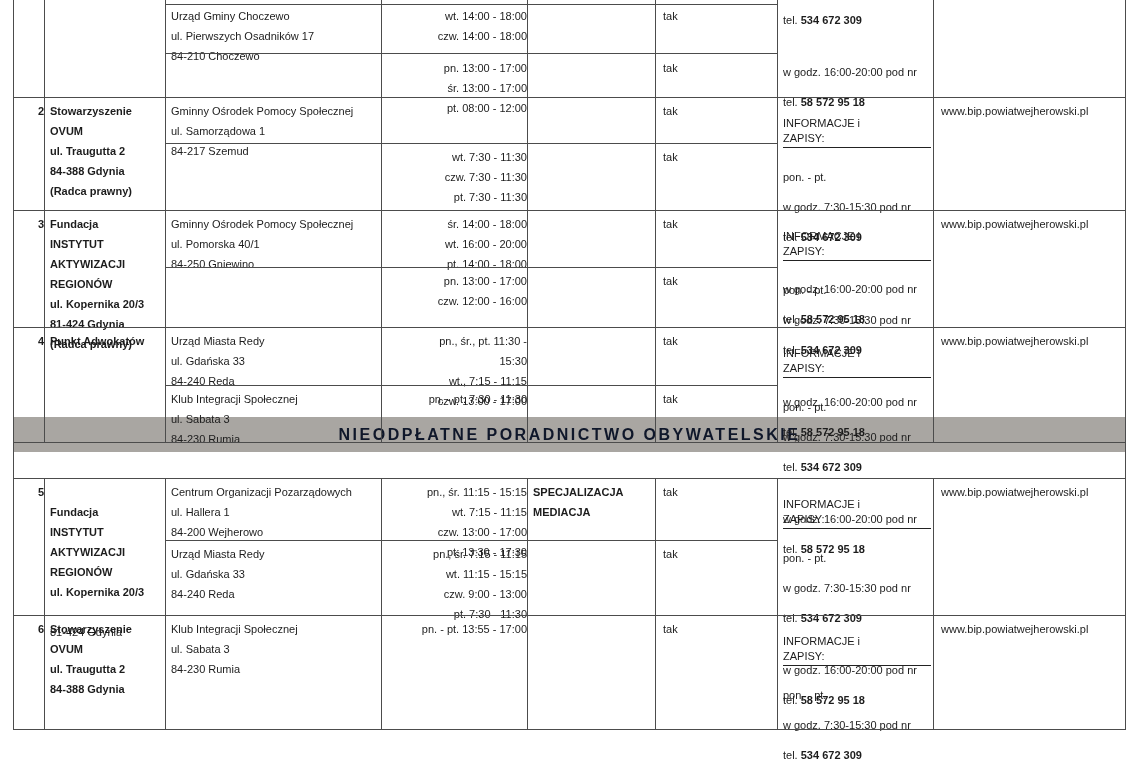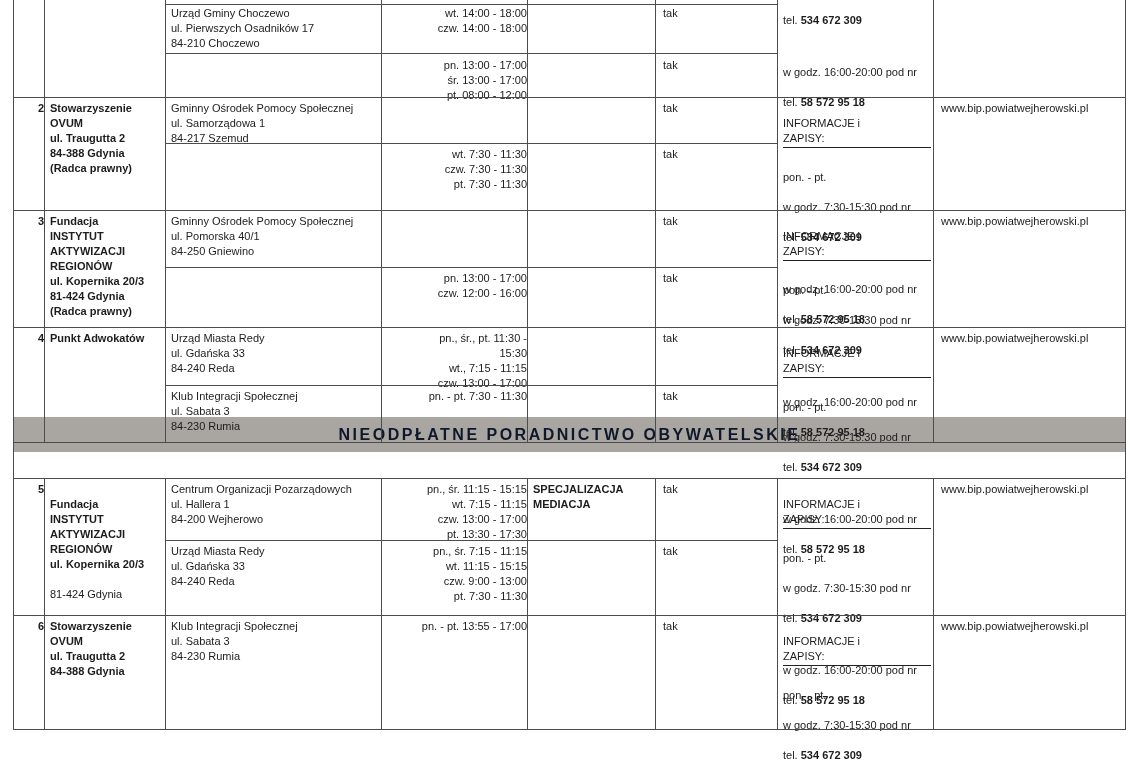--- a/index.html
+++ b/index.html
@@ -1,18 +1,18 @@
 <!DOCTYPE html>
 <html><head>
 <meta charset="utf-8">
 <style>
   html,body{margin:0;padding:0;background:#ffffff;}
   #page{position:relative;width:1140px;height:760px;background:#ffffff;overflow:hidden;
         font-family:"Liberation Sans","DejaVu Sans",sans-serif;color:#1c1c1c;}
-  .cell{position:absolute;font-size:11px;line-height:15px;white-space:pre-line;}
+  .cell{position:absolute;font-size:11px;line-height:20px;white-space:pre-line;}
   .b{font-weight:bold;}
   .blk{display:block;white-space:pre-line;}
   .ctr{text-align:right;}
   .info{line-height:15px;}
   .info .gap{height:7px;}
   .ut{display:inline-block;border-bottom:1px solid #222;padding-right:30px;padding-bottom:1px;}
   .hl,.vl{position:absolute;background:#4c4c4c;}
   .hl{height:1px;}
   .vl{width:1px;}
   #banner{position:absolute;left:14px;top:417px;width:1111px;height:35px;
@@ -84,20 +84,23 @@
 84-230 Rumia</div>
 
   <div class="cell ctr" style="left:381px;top:6px;width:146px">wt. 14:00 - 18:00
 czw. 14:00 - 18:00</div>
   <div class="cell ctr" style="left:381px;top:58px;width:146px">pn. 13:00 - 17:00
 śr. 13:00 - 17:00
 pt. 08:00 - 12:00</div>
   <div class="cell ctr" style="left:381px;top:147px;width:146px">wt. 7:30 - 11:30
 czw. 7:30 - 11:30
 pt. 7:30 - 11:30</div>
+  <div class="cell ctr" style="left:381px;top:214px;width:146px">śr. 14:00 - 18:00
+wt. 16:00 - 20:00
+pt. 14:00 - 18:00</div>
   <div class="cell ctr" style="left:381px;top:271px;width:146px">pn. 13:00 - 17:00
 czw. 12:00 - 16:00</div>
   <div class="cell ctr" style="left:381px;top:331px;width:146px">pn., śr., pt. 11:30 -
 15:30
 wt., 7:15 - 11:15
 czw. 13:00 - 17:00</div>
   <div class="cell ctr" style="left:381px;top:389px;width:146px">pn. - pt. 7:30 - 11:30</div>
   <div class="cell ctr" style="left:381px;top:482px;width:146px">pn., śr. 11:15 - 15:15
 wt. 7:15 - 11:15
 czw. 13:00 - 17:00

